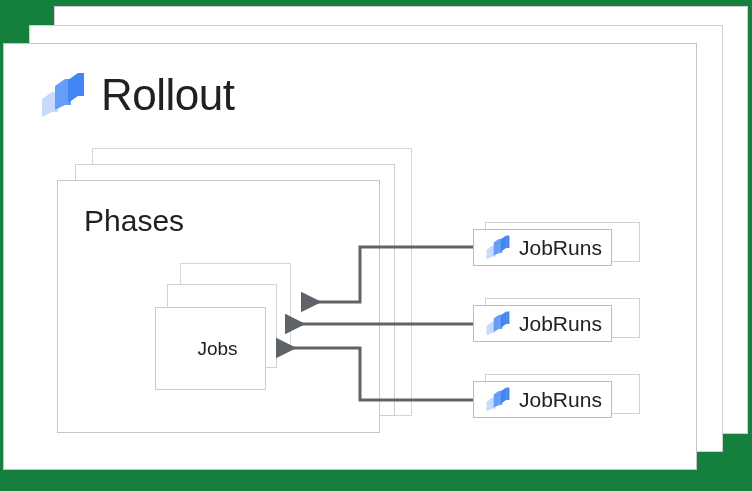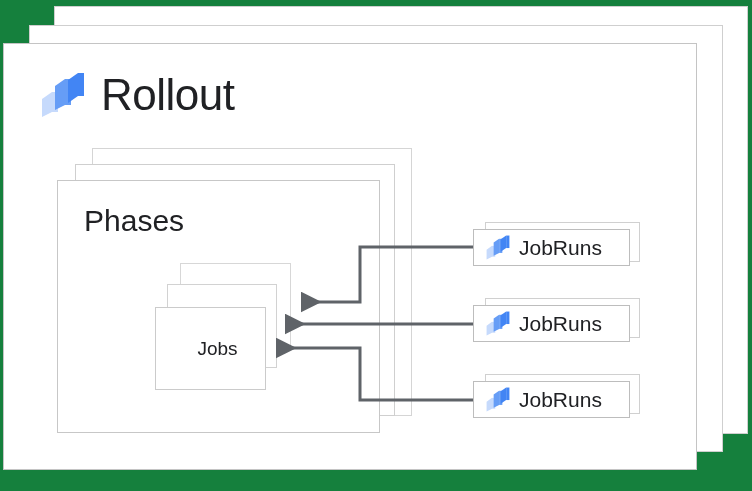--- a/index.html
+++ b/index.html
@@ -119,21 +119,21 @@
     color: #202124;
     white-space: nowrap;
   }
 
   
   .jobrun-back {
     width: 155px; height: 40px;
     border-color: #d0d0d0;
   }
   .jobrun-front {
-    width: 157px; height: 37px;
+    width: 139px; height: 37px;
     border-color: #bdbdbd;
     display: flex;
     align-items: center;
     padding-left: 12px;
     gap: 9px;
   }
   .jobrun-label {
     font-size: 21px;
     color: #202124;
     line-height: 1;

